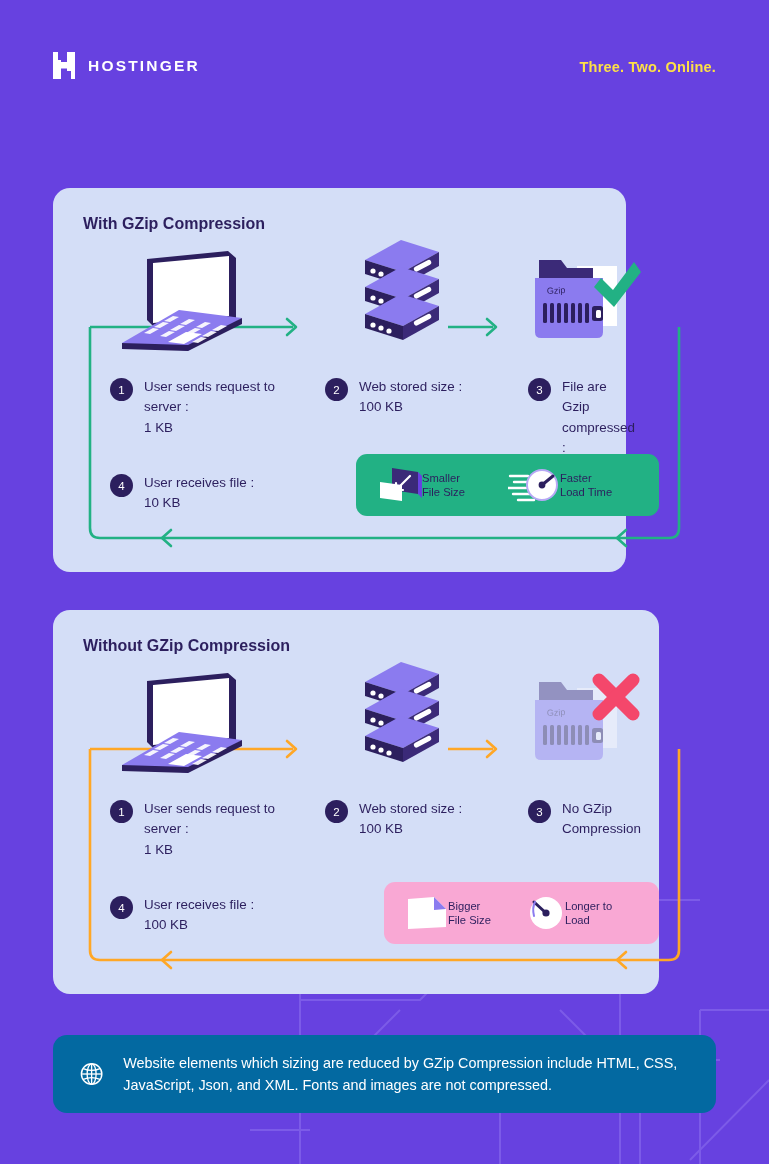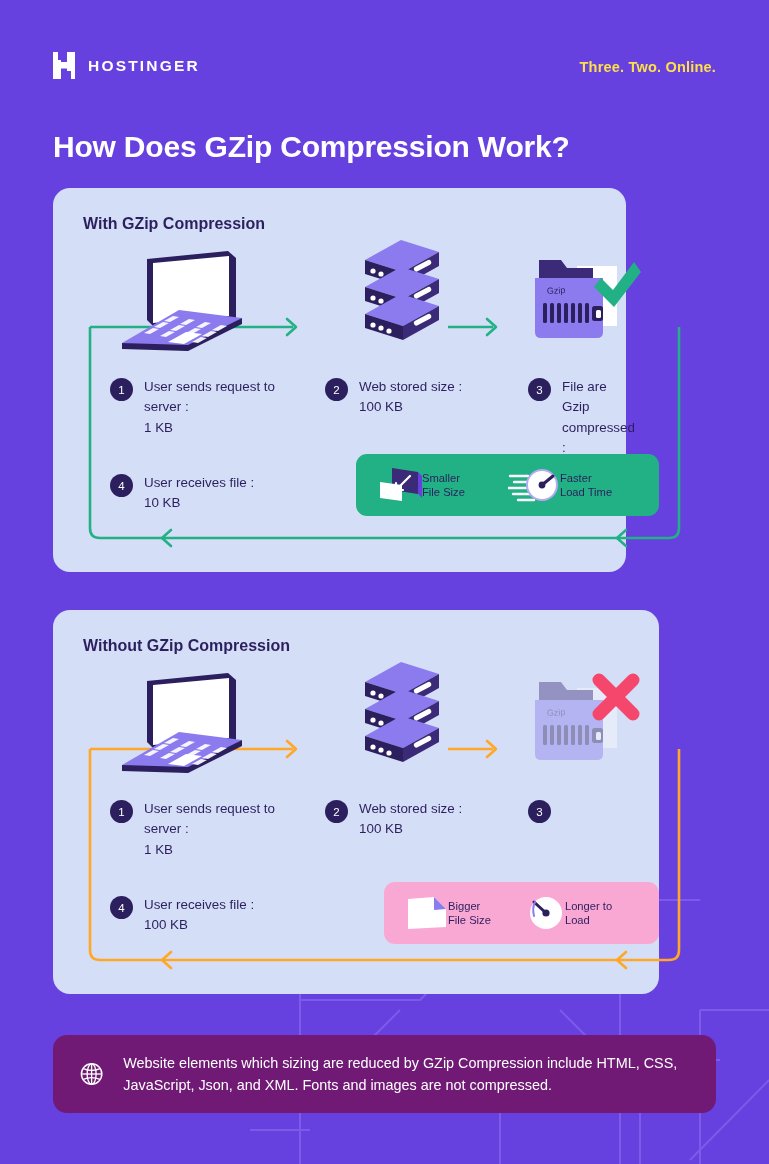--- a/index.html
+++ b/index.html
@@ -172,21 +172,21 @@
   #banner-yellow .benefit-item:first-child { margin-left: 22px; }
   #banner-yellow .benefit-item:last-child { margin-left: 36px; }
 
   
   .footer-note {
     position: absolute;
     left: 53px;
     top: 1035px;
     width: 663px;
     height: 78px;
-    background: #701a75;
+    background: #0369a1;
     border-radius: 14px;
     display: flex;
     align-items: center;
   }
   .footer-icon { margin-left: 26px; }
   .footer-text {
     margin-left: 19px;
     color: #FFFFFF;
     font-size: 14.4px;
     line-height: 22px;
@@ -223,21 +223,20 @@
         <rect x="0" y="16" width="8" height="11" fill="#FFFFFF"></rect>
         <rect x="14" y="16" width="8" height="11" fill="#FFFFFF"></rect>
         <rect x="5" y="0" width="5" height="8" fill="#6741E0"></rect>
         <rect x="13" y="19" width="5" height="8" fill="#6741E0"></rect>
       </svg>
       <span class="brand-name">HOSTINGER</span>
     </div>
     <div class="tagline">Three. Two. Online.</div>
   </div>
 
-  <h1 class="page-title">How Does GZip Compression Work?</h1>
 
   <div class="panel" id="panel-with">
     <div class="panel-title">With GZip Compression</div>
 
     <svg class="flow-svg" viewBox="0 0 663 384">
       <g stroke="#22B184" stroke-width="2.6" fill="none">
         <path d="M195 139 L240 139"></path>
         <path d="M395 139 L440 139"></path>
         <path d="M37 139 L195 139"></path>
         <path d="M37 139 L37 340 Q37 350 47 350 L560 350"></path>
@@ -472,20 +471,21 @@
       <div class="step-text" style="white-space:pre-line">User sends request to server :
 1 KB</div>
     </div>
     <div class="step step-2">
       <div class="step-badge">2</div>
       <div class="step-text" style="white-space:pre-line">Web stored size :
 100 KB</div>
     </div>
     <div class="step step-3">
       <div class="step-badge">3</div>
+      <div class="step-text" style="white-space:pre-line;max-width:96px">No GZip Compression</div>
     </div>
     <div class="step step-4">
       <div class="step-badge">4</div>
       <div class="step-text" style="white-space:pre-line">User receives file :
 100 KB</div>
     </div>
 
     <div class="benefit-banner" id="banner-yellow">
       <div class="benefit-item">
         <svg width="42" height="36" viewBox="0 0 42 36">

